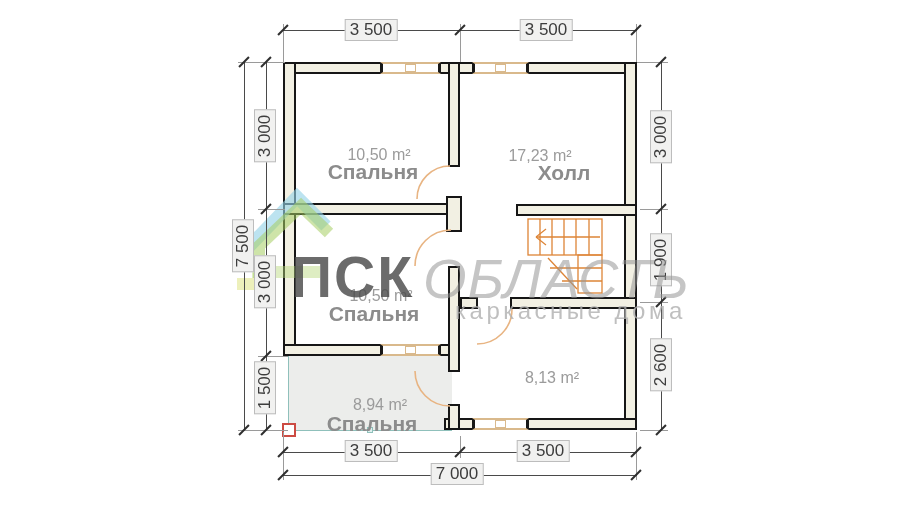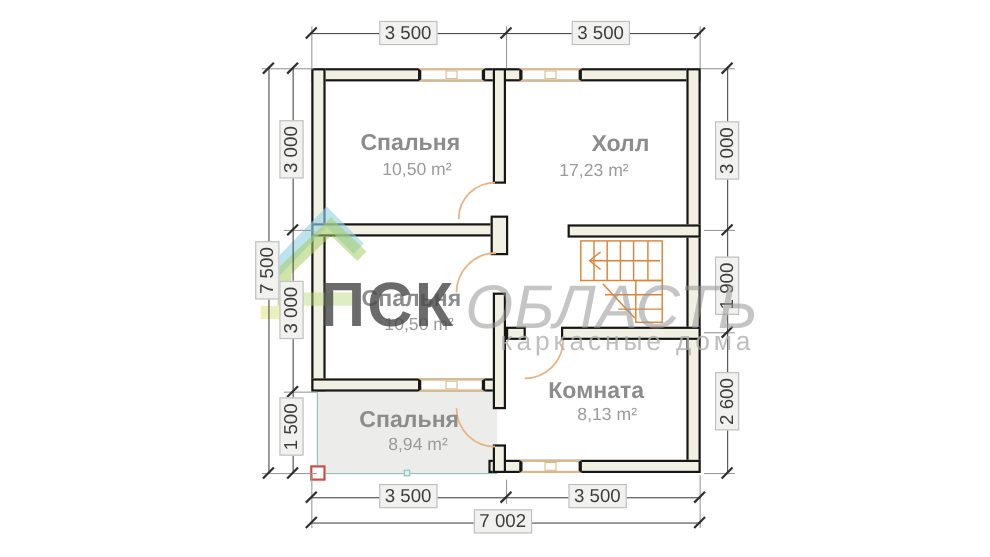--- a/index.html
+++ b/index.html
@@ -22,21 +22,21 @@
   .dimline-v{position:absolute;width:1px;background:#4a4a4a;}
   .ext-h{position:absolute;height:1px;background:#9a9a9a;}
   .ext-v{position:absolute;width:1px;background:#9a9a9a;}
   .tick{position:absolute;width:14px;height:2px;background:#2e2e2e;transform:translate(-50%,-50%) rotate(-45deg);}
   .dim{position:absolute;background:#f1f1f0;border:1px solid #bdbdbd;color:#3d3d3d;
        font-size:17px;line-height:20px;padding:0 4px;white-space:nowrap;
        transform:translate(-50%,-50%);}
   .dim.v{transform:translate(-50%,-50%) rotate(-90deg);}
   
   .room-name{position:absolute;color:#8c8c8c;font-size:21px;font-weight:bold;
-             transform:translate(-50%,-50%);white-space:nowrap;}
+             transform:translate(-50%,-50%);white-space:nowrap;margin-top:42px;}
   .room-area{position:absolute;color:#9b9b9b;font-size:16px;
              transform:translate(-50%,-50%);white-space:nowrap;}
   
   .wm-bold{position:absolute;left:291px;top:244px;font-size:57px;font-weight:900;
            letter-spacing:2px;color:rgba(75,75,75,0.82);white-space:nowrap;}
   .wm-light{position:absolute;left:423px;top:246px;font-size:56px;font-weight:400;
             letter-spacing:1px;color:rgba(150,150,150,0.55);white-space:nowrap;font-style:italic;}
   .wm-sub{position:absolute;left:455px;top:297px;font-size:24px;letter-spacing:3.5px;
           color:rgba(175,175,175,0.8);white-space:nowrap;}
   svg.overlay{position:absolute;left:0;top:0;pointer-events:none;}
@@ -108,21 +108,20 @@
       <line x1="548" y1="258" x2="577" y2="289"></line>
     </g>
   </svg>
 
   <div class="room-name" style="left:373px;top:130px;">Спальня</div>
   <div class="room-area" style="left:379px;top:155px;">10,50 m²</div>
   <div class="room-name" style="left:564px;top:131px;">Холл</div>
   <div class="room-area" style="left:540px;top:156px;">17,23 m²</div>
   <div class="room-name" style="left:374px;top:272px;">Спальня</div>
   <div class="room-area" style="left:381px;top:296px;">10,50 m²</div>
-  <div class="room-name" style="left:542px;top:356px;">Комната</div>
   <div class="room-area" style="left:552px;top:378px;">8,13 m²</div>
   <div class="room-name" style="left:372px;top:382px;">Спальня</div>
   <div class="room-area" style="left:380px;top:405px;">8,94 m²</div>
 
   <div class="ext-v" style="left:283px;top:24px;height:38px;"></div>
   <div class="ext-v" style="left:460px;top:24px;height:38px;"></div>
   <div class="ext-v" style="left:636px;top:24px;height:38px;"></div>
   <div class="dimline-h" style="left:283px;top:30px;width:354px;"></div>
   <div class="tick" style="left:283px;top:30px;"></div>
   <div class="tick" style="left:460px;top:30px;"></div>
@@ -135,21 +134,21 @@
   <div class="ext-v" style="left:636px;top:432px;height:48px;"></div>
   <div class="dimline-h" style="left:283px;top:452px;width:354px;"></div>
   <div class="tick" style="left:283px;top:452px;"></div>
   <div class="tick" style="left:460px;top:452px;"></div>
   <div class="tick" style="left:636px;top:452px;"></div>
   <div class="dim" style="left:371px;top:451px;">3 500</div>
   <div class="dim" style="left:543px;top:451px;">3 500</div>
   <div class="dimline-h" style="left:283px;top:475px;width:354px;"></div>
   <div class="tick" style="left:283px;top:475px;"></div>
   <div class="tick" style="left:636px;top:475px;"></div>
-  <div class="dim" style="left:457px;top:474px;">7 002</div>
+  <div class="dim" style="left:457px;top:474px;">7 000</div>
 
   <div class="ext-h" style="left:238px;top:62px;width:47px;"></div>
   <div class="ext-h" style="left:258px;top:209px;width:27px;"></div>
   <div class="ext-h" style="left:258px;top:356px;width:30px;"></div>
   <div class="ext-h" style="left:238px;top:430px;width:50px;"></div>
   <div class="dimline-v" style="left:266px;top:62px;height:368px;"></div>
   <div class="tick" style="left:266px;top:62px;"></div>
   <div class="tick" style="left:266px;top:209px;"></div>
   <div class="tick" style="left:266px;top:356px;"></div>
   <div class="tick" style="left:266px;top:430px;"></div>

